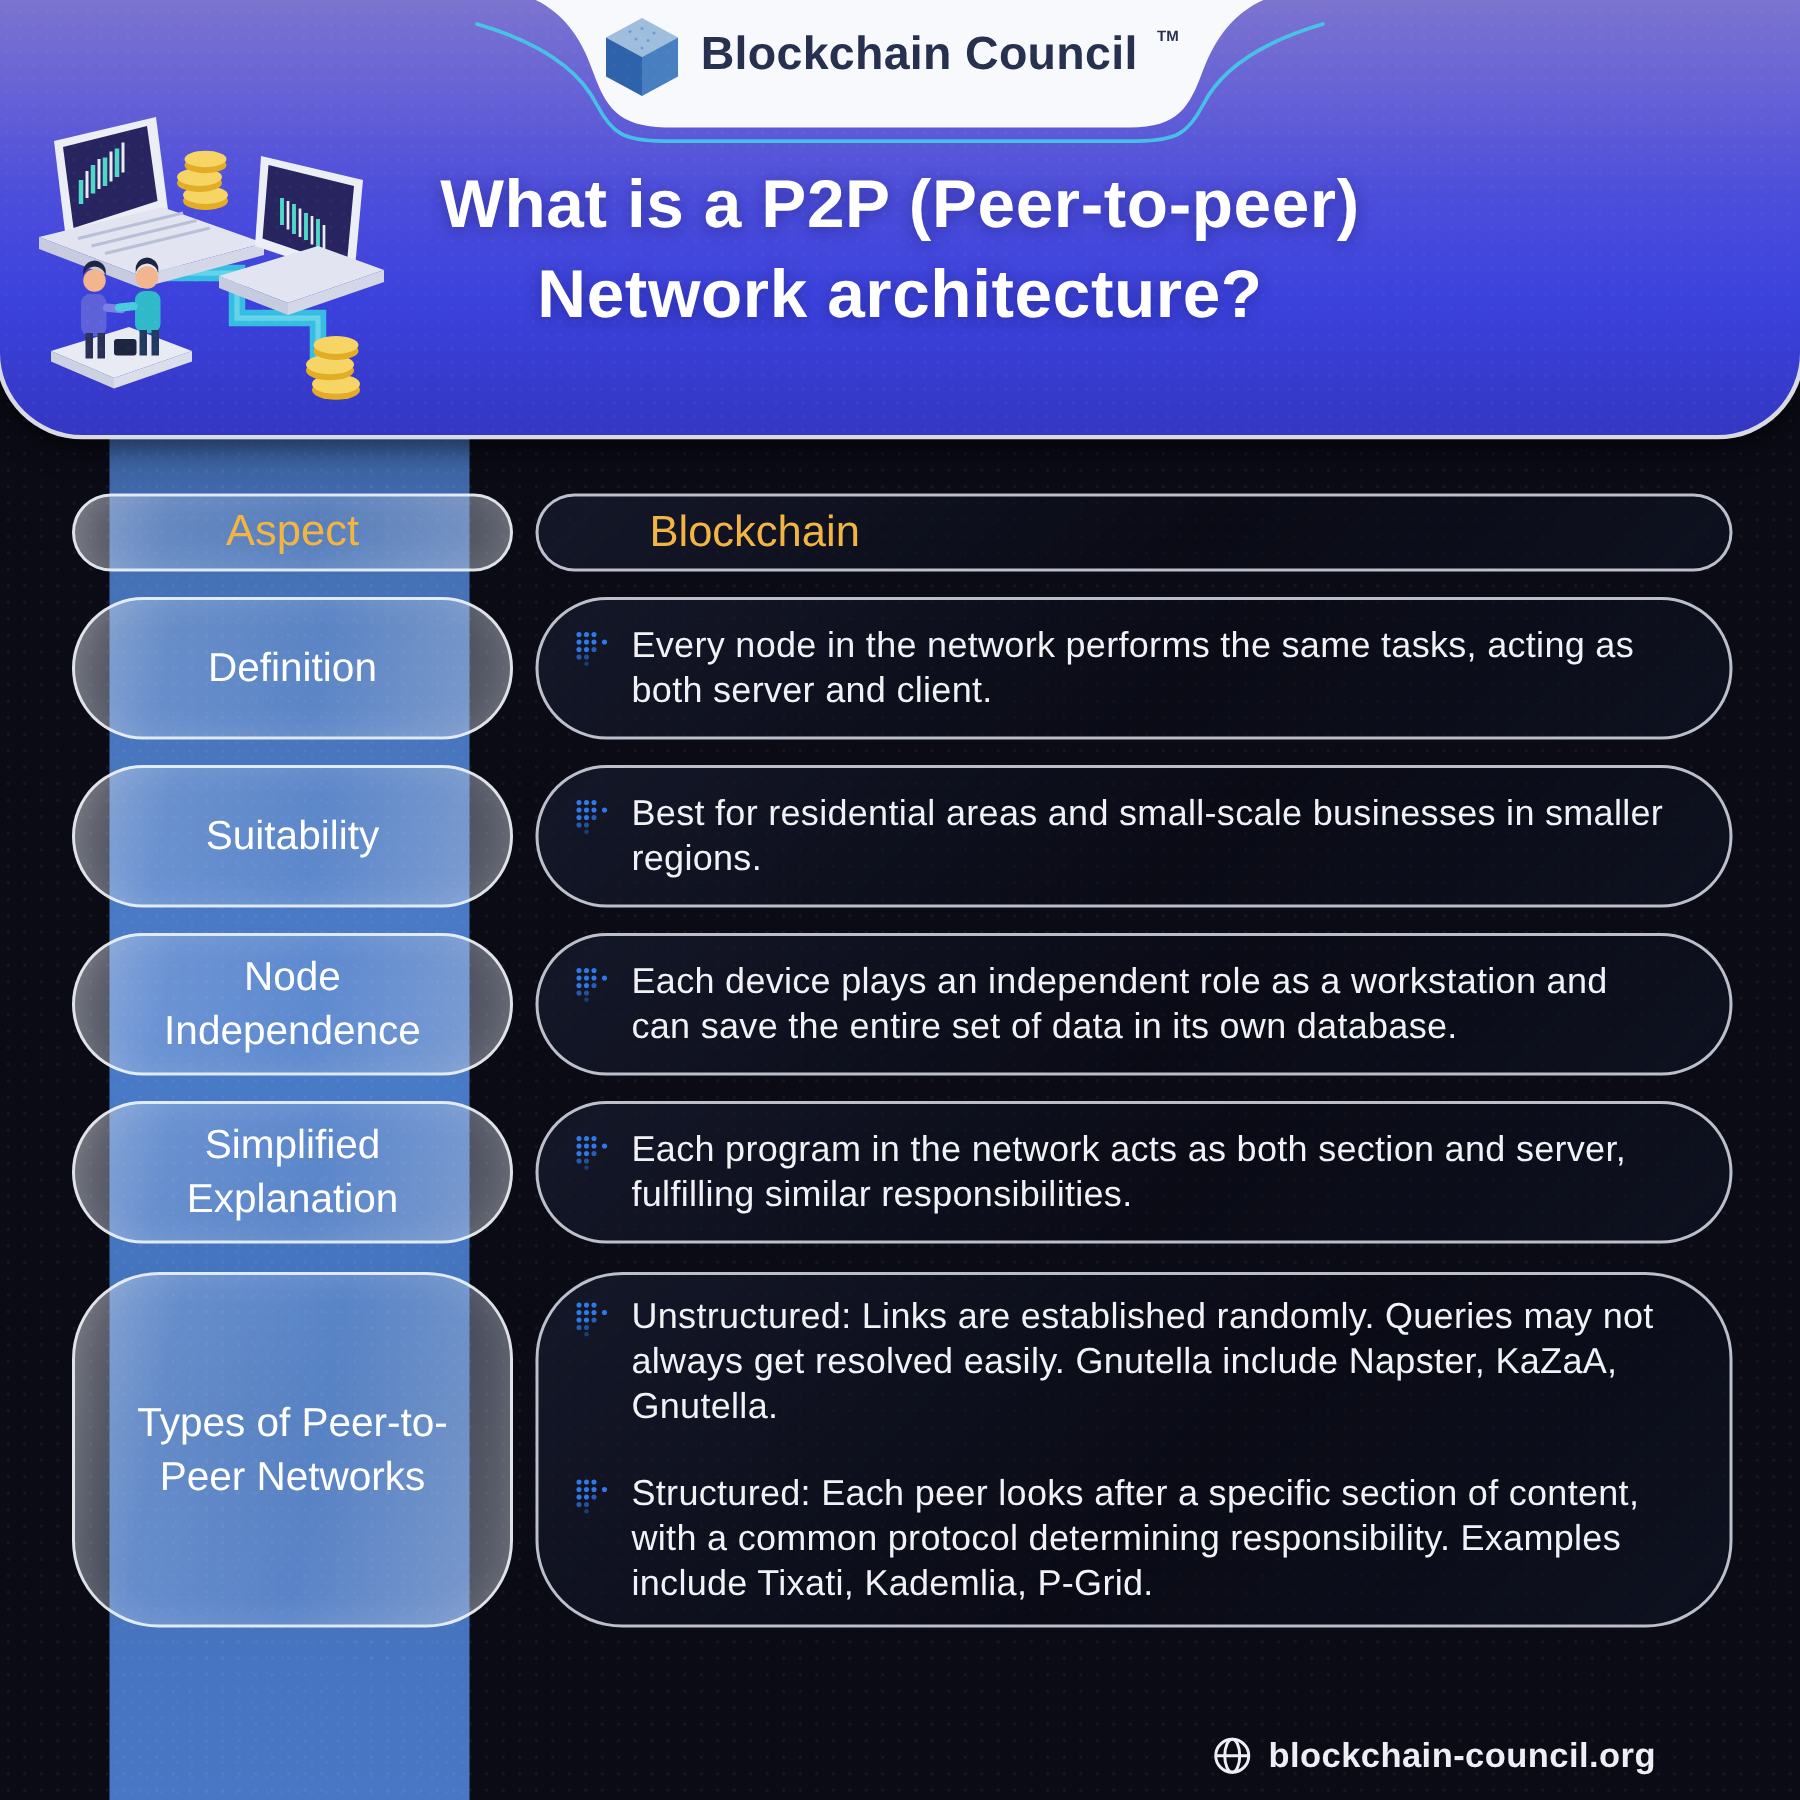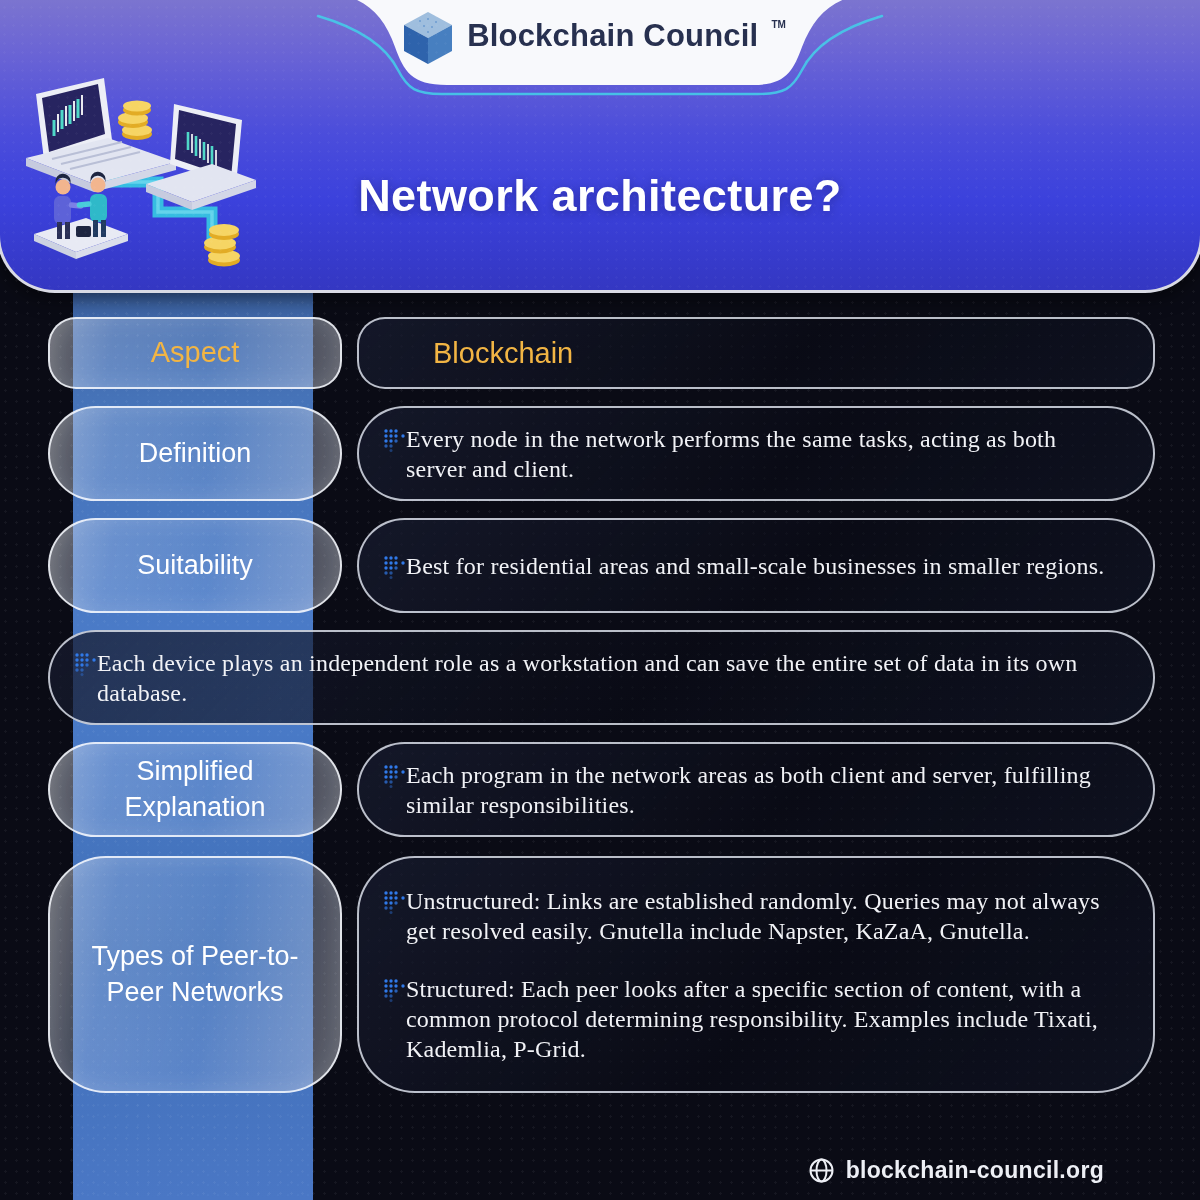--- a/index.html
+++ b/index.html
@@ -32,38 +32,38 @@
   
   .band{position:absolute;left:73px;top:290px;width:240px;height:910px;z-index:0;
     background:linear-gradient(180deg,#3c62a2 0%,#4673b8 12%,#4b7cca 42%,#4170b8 72%,#4a77c5 100%);}
   .band::after{content:"";position:absolute;inset:0;pointer-events:none;
     background-image:radial-gradient(rgba(160,220,255,.18) 1px,transparent 1.4px);
     background-size:10px 10px;opacity:.25;}
 
   
   .table{position:absolute;left:48px;top:317px;width:1107px;z-index:2;}
   .row{display:flex;gap:15px;height:95px;margin-top:17px;}
-  .row.header-row{height:72px;margin-top:0;}
+  .row.header-row{height:52px;margin-top:12px;}
   .row.tall{height:237px;margin-top:19px;}
   .pill{box-sizing:border-box;border-radius:54px;}
   .header-row .pill{border-radius:28px;}
   .tall .pill{border-radius:58px;}
   .aspect{width:294px;flex:none;display:flex;align-items:center;justify-content:center;
     text-align:center;padding:0 30px;color:#ffffff;font-size:27px;line-height:1.3;
     border:2px solid rgba(248,250,255,.85);
     background:linear-gradient(100deg,rgba(233,236,244,.44) 0%,rgba(182,202,236,.30) 22%,
       rgba(150,180,226,.26) 55%,rgba(208,212,226,.42) 100%);
     box-shadow:inset 0 0 24px rgba(255,255,255,.14);}
   .header-row .aspect{font-size:29px;color:#f2b544;}
   .desc{flex:1;display:flex;flex-direction:column;justify-content:center;gap:24px;
     padding:16px 42px 16px 24px;border:2px solid rgba(226,230,240,.82);
     background:linear-gradient(135deg,rgba(24,28,48,.75) 0%,rgba(10,12,22,.55) 55%,rgba(16,20,36,.72) 100%);}
   .tall .desc{gap:28px;}
   .header-row .desc{justify-content:center;padding-left:74px;font-size:29px;color:#f2b544;}
-  .bullet{display:flex;align-items:flex-start;font-family:Liberation Serif, serif;}
+  .bullet{display:flex;align-items:flex-start;gap:15px;}
   .bullet svg{flex:none;margin-top:4px;}
   .bullet p{margin:0;color:#f1f2f6;font-size:24px;line-height:30px;letter-spacing:.2px;}
 
   
   .footer{position:absolute;right:96px;bottom:16px;z-index:2;display:flex;align-items:center;
     gap:11px;color:#edeff5;font-size:23px;font-weight:bold;letter-spacing:.3px;}
 </style>
 </head>
 <body>
 
@@ -176,21 +176,21 @@
           <ellipse cx="218" cy="186" rx="16" ry="6.5" fill="#e2ac25"></ellipse>
             <ellipse cx="218" cy="182" rx="16" ry="6.5" fill="#f6d564"></ellipse>
           <ellipse cx="214" cy="173" rx="16" ry="6.5" fill="#e2ac25"></ellipse>
             <ellipse cx="214" cy="169" rx="16" ry="6.5" fill="#f6d564"></ellipse>
           <ellipse cx="218" cy="160" rx="15" ry="6" fill="#e2ac25"></ellipse>
             <ellipse cx="218" cy="156" rx="15" ry="6" fill="#f6d564"></ellipse>
         </g>
       </svg>
     </div>
 
-    <h1 class="title"><br><span>Network architecture?</span></h1>
+    <h1 class="title"><span>What is a P2P (Peer-to-peer)</span><br><span>Network architecture?</span></h1>
   </div>
 
   <div class="band"></div>
 
   <div class="table">
     <div class="row header-row">
       <div class="pill aspect">
         <span>Aspect</span>
       </div>
       <div class="pill desc">
@@ -246,20 +246,23 @@
                   <circle cx="3" cy="18" r="1.7" opacity=".7"></circle>
                   <circle cx="8" cy="18" r="1.7" opacity=".6"></circle>
                   <circle cx="8" cy="22.5" r="1.5" opacity=".4"></circle>
                 </g>
               </svg>
               <p>Best for residential areas and small-scale businesses in smaller regions.</p>
             </div>
           </div>
         </div>
         <div class="row">
+          <div class="pill aspect">
+            <span>Node Independence</span>
+          </div>
           <div class="pill desc">
             <div class="bullet">
               <svg class="dot-icon" width="23" height="25" viewBox="0 0 23 25">
                 <g fill="#3079E8">
                   <circle cx="3" cy="3" r="1.7"></circle>
                   <circle cx="8" cy="3" r="1.7"></circle>
                   <circle cx="13" cy="3" r="1.7"></circle>
                   <circle cx="3" cy="8" r="1.7"></circle>
                   <circle cx="8" cy="8" r="1.7"></circle>
                   <circle cx="13" cy="8" r="1.7"></circle>
@@ -292,21 +295,21 @@
                   <circle cx="13" cy="8" r="1.7"></circle>
                   <circle cx="20" cy="8" r="1.7"></circle>
                   <circle cx="3" cy="13" r="1.7"></circle>
                   <circle cx="8" cy="13" r="1.7"></circle>
                   <circle cx="13" cy="13" r="1.7" opacity=".75"></circle>
                   <circle cx="3" cy="18" r="1.7" opacity=".7"></circle>
                   <circle cx="8" cy="18" r="1.7" opacity=".6"></circle>
                   <circle cx="8" cy="22.5" r="1.5" opacity=".4"></circle>
                 </g>
               </svg>
-              <p>Each program in the network areas as both client and server, fulfilling similar responsibilities.</p>
+              <p>Each program in the network acts as both section and server, fulfilling similar responsibilities.</p>
             </div>
           </div>
         </div>
         <div class="row tall">
           <div class="pill aspect">
             <span>Types of Peer-to-Peer Networks</span>
           </div>
           <div class="pill desc">
             <div class="bullet">
               <svg class="dot-icon" width="23" height="25" viewBox="0 0 23 25">

